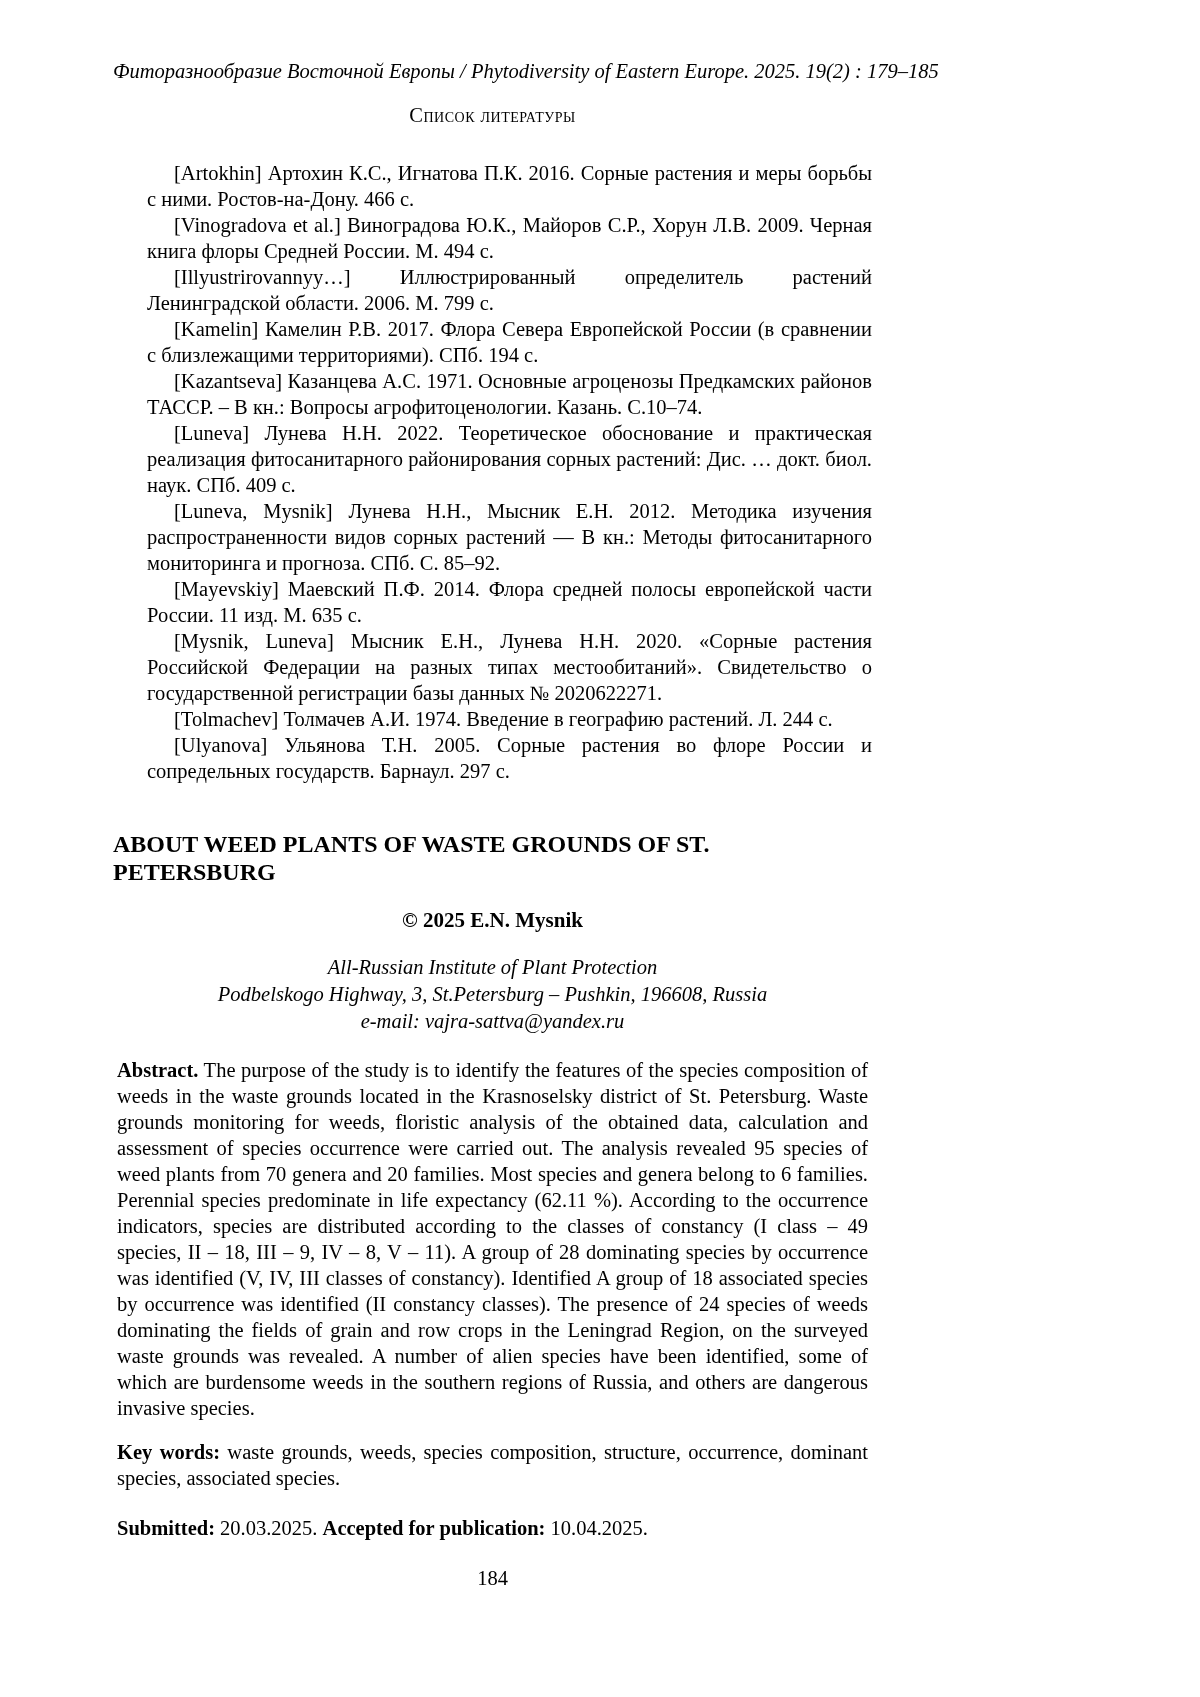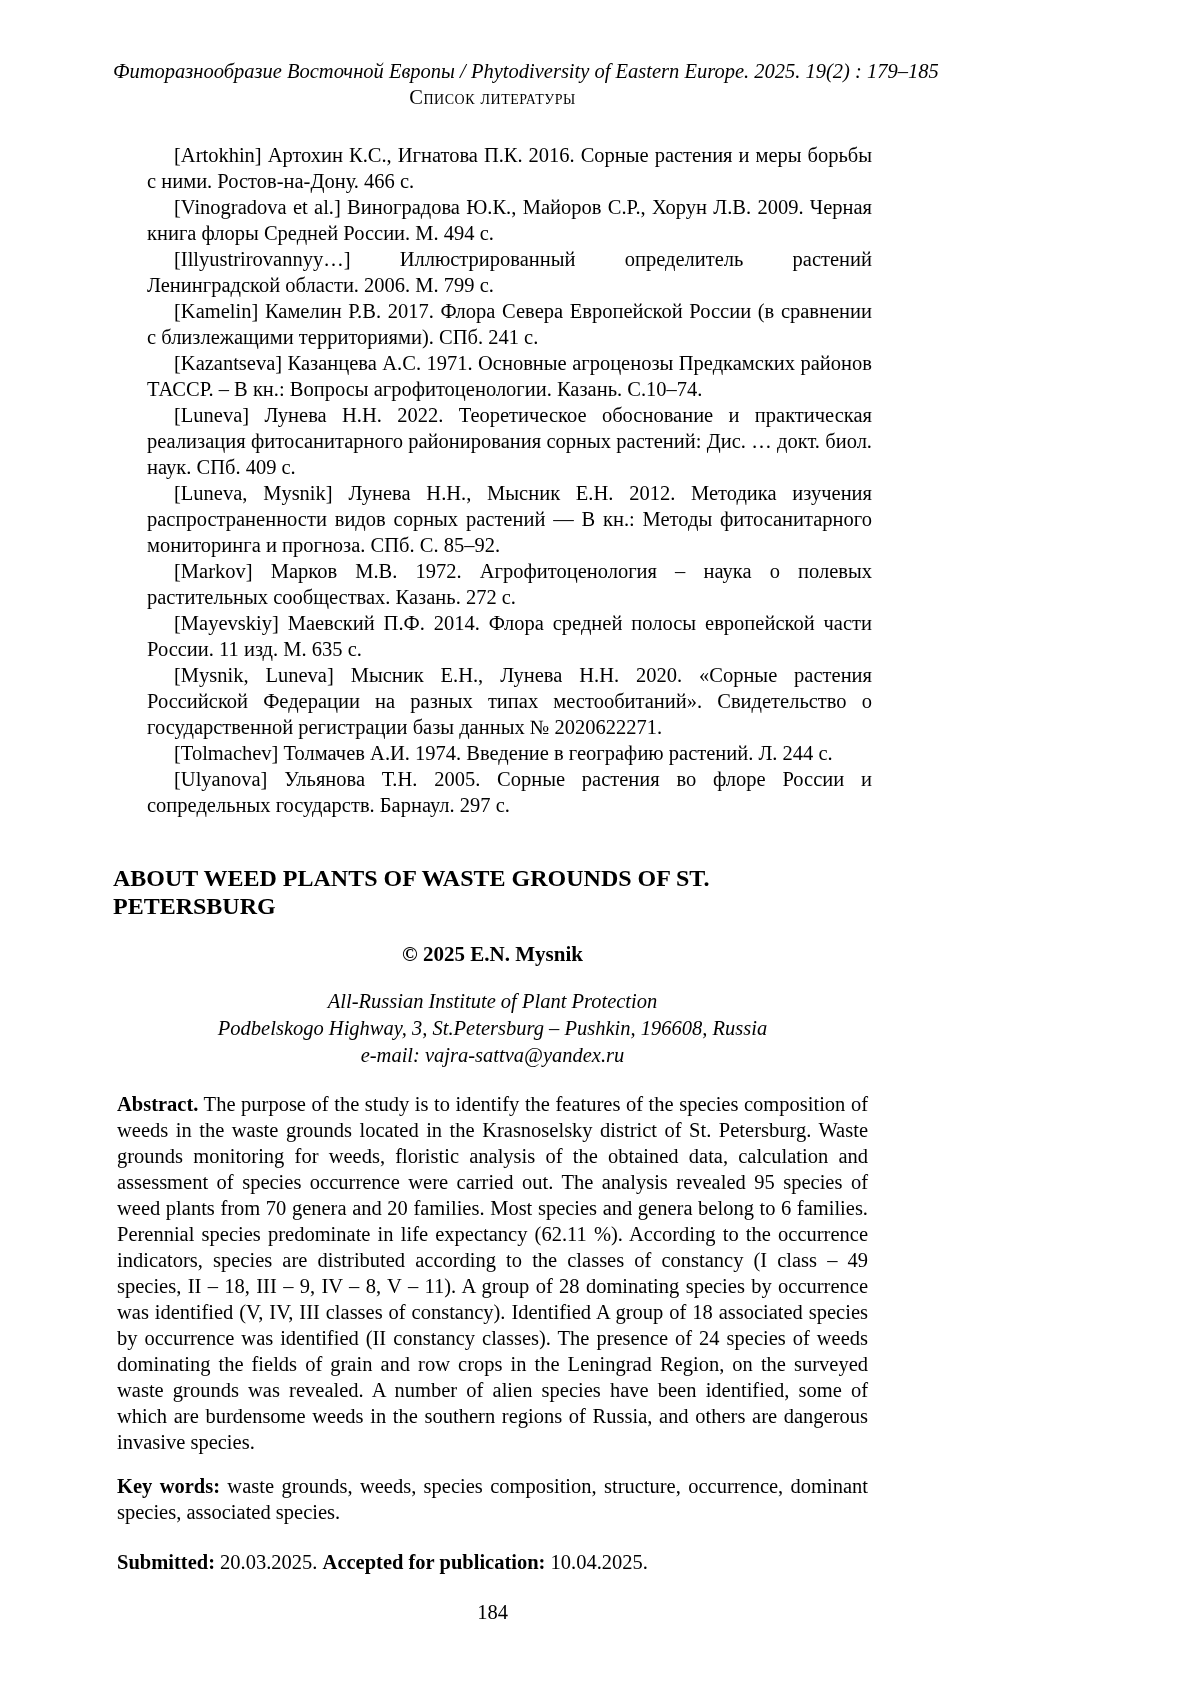--- a/index.html
+++ b/index.html
@@ -23,20 +23,21 @@
   .journal-header {
     text-align: center;
     font-style: italic;
     font-size: 20.5px;
     white-space: nowrap;
   }
   .references-heading {
     text-align: center;
     font-variant: small-caps;
     letter-spacing: 0.5px;
+    margin-top: 18px;
   }
   .references p {
     margin: 0;
     text-align: justify;
     text-indent: 27px;
   }
   .references {
     margin-top: 32px;
     margin-left: 34px;
   }
@@ -80,25 +81,24 @@
 <div class="page">
 
   <div class="journal-header">Фиторазнообразие Восточной Европы / Phytodiversity of Eastern Europe. 2025. 19(2) : 179–185</div>
 
   <div class="references-heading">Список литературы</div>
 
   <div class="references">
     <p>[Artokhin] Артохин К.С., Игнатова П.К. 2016. Сорные растения и меры борьбы с ними. Ростов-на-Дону. 466 с.</p>
     <p>[Vinogradova et al.] Виноградова Ю.К., Майоров С.Р., Хорун Л.В. 2009. Черная книга флоры Средней России. М. 494 с.</p>
     <p>[Illyustrirovannyy…] Иллюстрированный определитель растений Ленинградской области. 2006. М. 799 с.</p>
-    <p>[Kamelin] Камелин Р.В. 2017. Флора Севера Европейской России (в сравнении с близлежащими территориями). СПб. 241 с.</p>
+    <p>[Kamelin] Камелин Р.В. 2017. Флора Севера Европейской России (в сравнении с близлежащими территориями). СПб. 194 с.</p>
     <p>[Kazantseva] Казанцева А.С. 1971. Основные агроценозы Предкамских районов ТАССР. – В кн.: Вопросы агрофитоценологии. Казань. С.10–74.</p>
     <p>[Luneva] Лунева Н.Н. 2022. Теоретическое обоснование и практическая реализация фитосанитарного районирования сорных растений: Дис. … докт. биол. наук. СПб. 409 с.</p>
     <p>[Luneva, Mysnik] Лунева Н.Н., Мысник Е.Н. 2012. Методика изучения распространенности видов сорных растений — В кн.: Методы фитосанитарного мониторинга и прогноза. СПб. С. 85–92.</p>
-    <p>[Markov] Марков М.В. 1972. Агрофитоценология – наука о полевых растительных сообществах. Казань. 272 с.</p>
     <p>[Mayevskiy] Маевский П.Ф. 2014. Флора средней полосы европейской части России. 11 изд. М. 635 с.</p>
     <p>[Mysnik, Luneva] Мысник Е.Н., Лунева Н.Н. 2020. «Сорные растения Российской Федерации на разных типах местообитаний». Свидетельство о государственной регистрации базы данных № 2020622271.</p>
     <p>[Tolmachev] Толмачев А.И. 1974. Введение в географию растений. Л. 244 с.</p>
     <p>[Ulyanova] Ульянова Т.Н. 2005. Сорные растения во флоре России и сопредельных государств. Барнаул. 297 с.</p>
   </div>
 
   <div class="article-title">ABOUT WEED PLANTS OF WASTE GROUNDS OF ST. PETERSBURG</div>
 
   <div class="copyright-line">© 2025 E.N. Mysnik</div>
 

